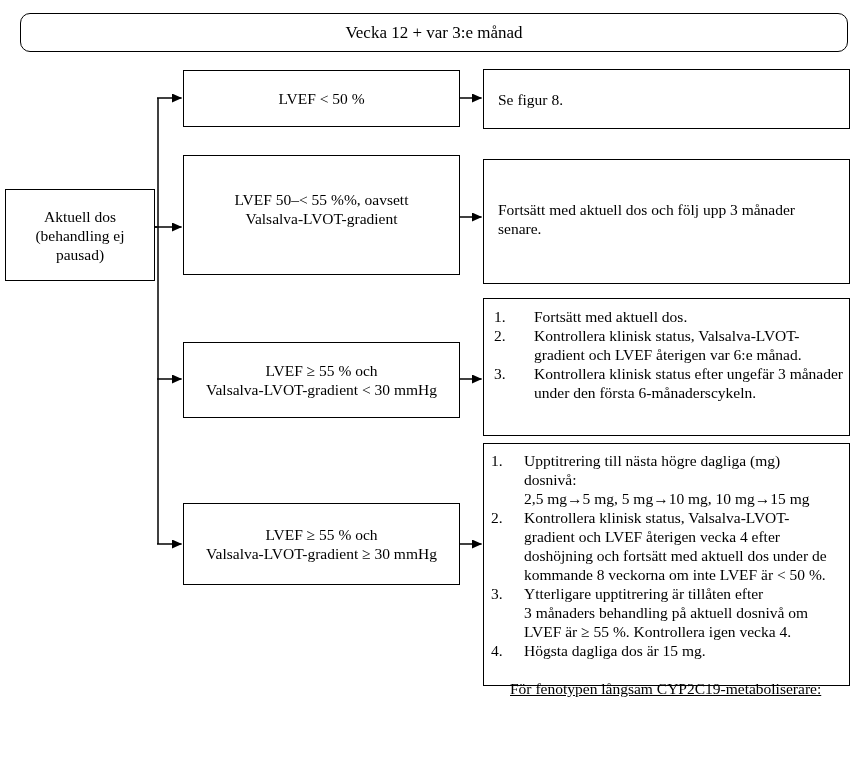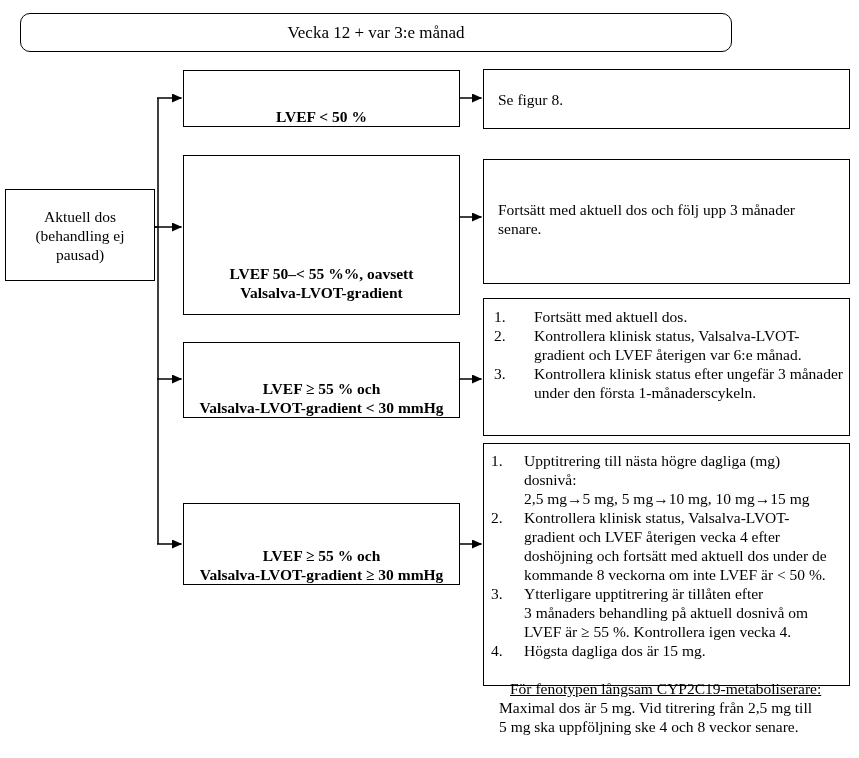--- a/index.html
+++ b/index.html
@@ -16,40 +16,39 @@
   .wires{position:absolute;left:0;top:0;width:859px;height:758px;}
   .box{
     position:absolute;
     box-sizing:border-box;
     border:1.5px solid #000;
     background:#ffffff;
   }
   .pre{white-space:pre-line;}
   
   .title-box{
-    left:20px;top:13px;width:712px;height:39px;
+    left:20px;top:13px;width:828px;height:39px;
     border-radius:10px;
     display:flex;align-items:center;justify-content:center;
     font-size:17px;
   }
   
   .source-box{
     left:5px;top:189px;width:150px;height:92px;
     display:flex;align-items:center;justify-content:center;
     text-align:center;
   }
   
   .mid{
     left:183px;width:277px;
-    display:flex;align-items:flex-end;justify-content:center;
+    display:flex;align-items:center;justify-content:center;
     text-align:center;
-    font-weight:bold;
   }
   .m1{top:70px;height:57px;}
-  .m2{top:155px;height:160px;padding-bottom:12px;}
+  .m2{top:155px;height:120px;padding-bottom:12px;}
   .m3{top:342px;height:76px;}
   .m4{top:503px;height:82px;}
   
   .right{left:483px;width:367px;}
   .r1{top:69px;height:60px;display:flex;align-items:center;padding-left:14px;}
   .r2{top:159px;height:125px;padding:40px 10px 0 14px;}
   .r3{top:298px;height:138px;padding:8px 3px 0 0;}
   .r4{top:443px;height:243px;padding:7px 4px 0 0;}
   
   ol{list-style:none;margin:0;counter-reset:item;}
@@ -119,36 +118,34 @@
   <div class="box right r2">
     <span class="pre">Fortsätt med aktuell dos och följ upp 3 månader senare.</span>
   </div>
 
   <div class="box right r3">
     <ol>
         <li>Fortsätt med aktuell dos.</li>
         <li>Kontrollera klinisk status, Valsalva-LVOT-
 gradient och LVEF återigen var 6:e månad.</li>
         <li>Kontrollera klinisk status efter ungefär 3 månader
-under den första 1-månaderscykeln.</li>
+under den första 6-månaderscykeln.</li>
       </ol>
   </div>
 
   <div class="box right r4">
     <ol>
         <li>Upptitrering till nästa högre dagliga (mg)
 dosnivå:
 2,5 mg→5 mg, 5 mg→10 mg, 10 mg→15 mg</li>
         <li>Kontrollera klinisk status, Valsalva-LVOT-
 gradient och LVEF återigen vecka 4 efter
 doshöjning och fortsätt med aktuell dos under de
 kommande 8 veckorna om inte LVEF är &lt; 50 %.</li>
         <li>Ytterligare upptitrering är tillåten efter
 3 månaders behandling på aktuell dosnivå om
 LVEF är ≥ 55 %. Kontrollera igen vecka 4.</li>
         <li>Högsta dagliga dos är 15 mg.</li>
       </ol>
     <div class="footnote-heading">För fenotypen långsam CYP2C19-metaboliserare:</div>
-    <div class="footnote-text">Maximal dos är 5 mg. Vid titrering från 2,5 mg till
-5 mg ska uppföljning ske 4 och 8 veckor senare.</div>
   </div>
 
 </div>
 
 </body></html>

